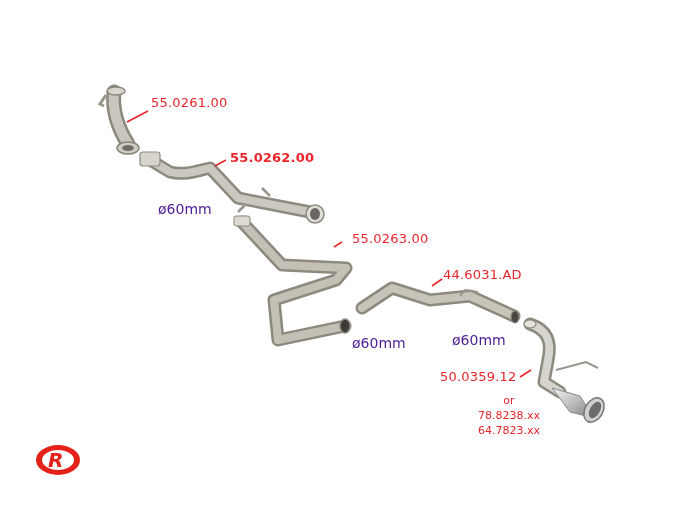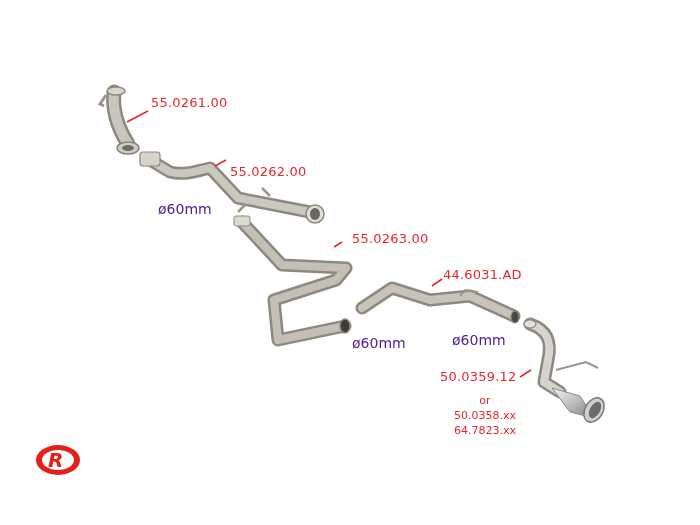--- a/index.html
+++ b/index.html
@@ -1,20 +1,20 @@
 <!DOCTYPE html>
 <html><head>
   <meta charset="utf-8">
   <style>
     html, body { margin: 0; padding: 0; background: #ffffff; }
     body { width: 700px; height: 525px; position: relative; overflow: hidden; font-family: "DejaVu Sans", sans-serif; }
     .canvas { position: absolute; left: 0; top: 0; width: 700px; height: 525px; }
     .label { position: absolute; color: #e8262b; white-space: nowrap; line-height: 1; }
     .part-no { font-size: 13px; letter-spacing: 0.2px; }
-    .part-alt { font-size: 11px; text-align: center; line-height: 15px; }
+    .part-alt { font-size: 11px; text-align: center; line-height: 15px; margin-left: 24px; }
     .dim { position: absolute; color: #4c1d95; font-size: 14px; white-space: nowrap; line-height: 1; }
     .logo-text { position: absolute; left: 84px; top: 451px; font-size: 17px; font-weight: bold; font-style: italic; letter-spacing: 1.5px; color: #111; font-family: "DejaVu Sans", sans-serif; }
   </style>
 </head>
 <body>
 
 <div class="canvas">
   <svg width="700" height="525" viewBox="0 0 700 525">
     <defs>
       <linearGradient id="steel" x1="0" y1="0" x2="0" y2="1">
@@ -82,27 +82,27 @@
 
     <g>
       <ellipse cx="58" cy="460" rx="22" ry="15" fill="#e32119"></ellipse>
       <ellipse cx="58" cy="460" rx="16" ry="10" fill="#ffffff"></ellipse>
       <text x="48" y="467" font-family="DejaVu Sans, sans-serif" font-size="20" font-weight="bold" font-style="italic" fill="#e32119">R</text>
     </g>
   </svg>
 
   
   <div class="label part-no" style="left:151px; top:96px;">55.0261.00</div>
-  <div class="label part-no" style="left:230px; top:165px;">55.0262.00</div>
+  <div class="label part-no" style="left:230px; top:151px;font-weight:bold;">55.0262.00</div>
   <div class="label part-no" style="left:352px; top:232px;">55.0263.00</div>
   <div class="label part-no" style="left:443px; top:268px;">44.6031.AD</div>
   <div class="label part-no" style="left:440px; top:370px;">50.0359.12</div>
 
   <div class="label part-alt" style="left:454px; top:393px; width:62px;">or</div>
-  <div class="label part-alt" style="left:454px; top:408px; width:62px;">50.0358.xx</div>
+  <div class="label part-alt" style="left:454px; top:408px; width:62px;">78.8238.xx</div>
   <div class="label part-alt" style="left:454px; top:423px; width:62px;">64.7823.xx</div>
 
   
   <div class="dim" style="left:158px; top:202px;">ø60mm</div>
   <div class="dim" style="left:352px; top:336px;">ø60mm</div>
   <div class="dim" style="left:452px; top:333px;">ø60mm</div>
 
   
 </div>
 

